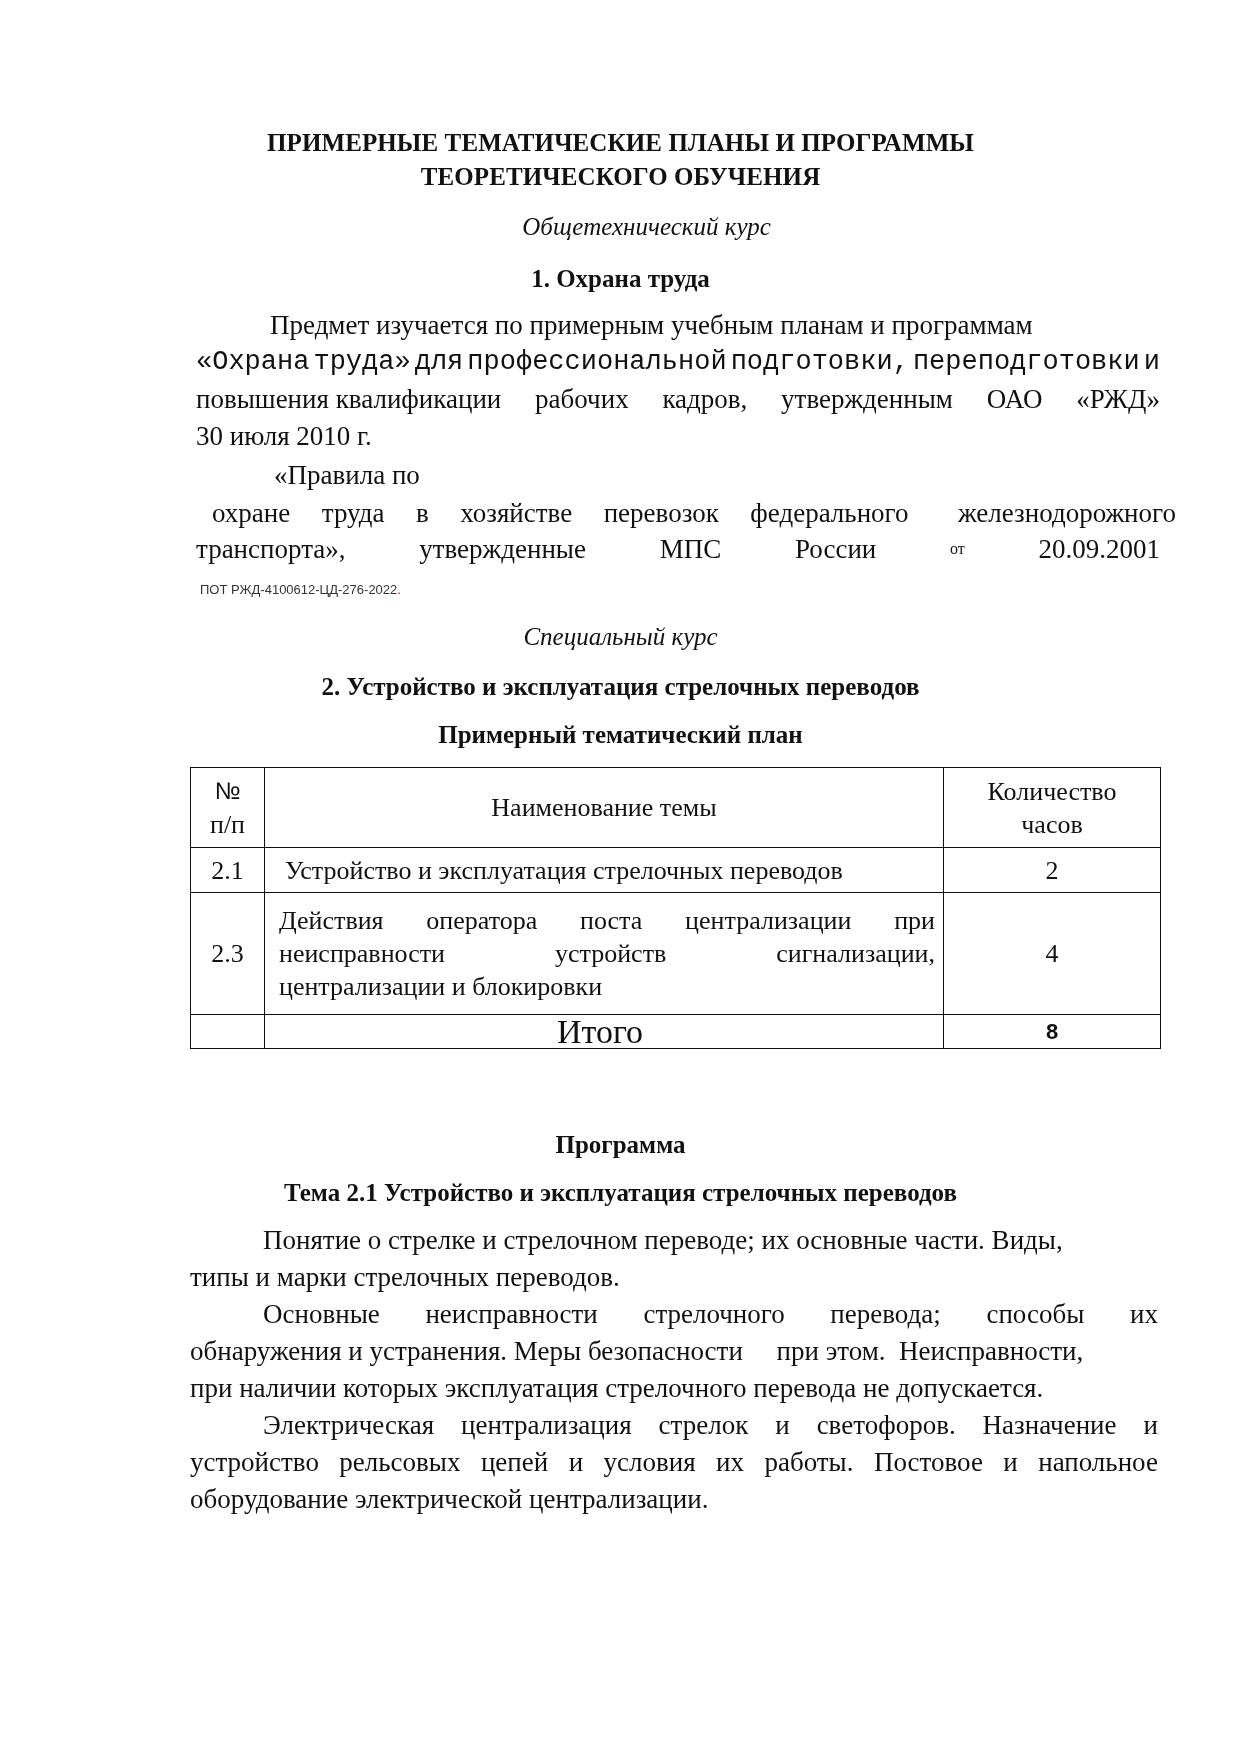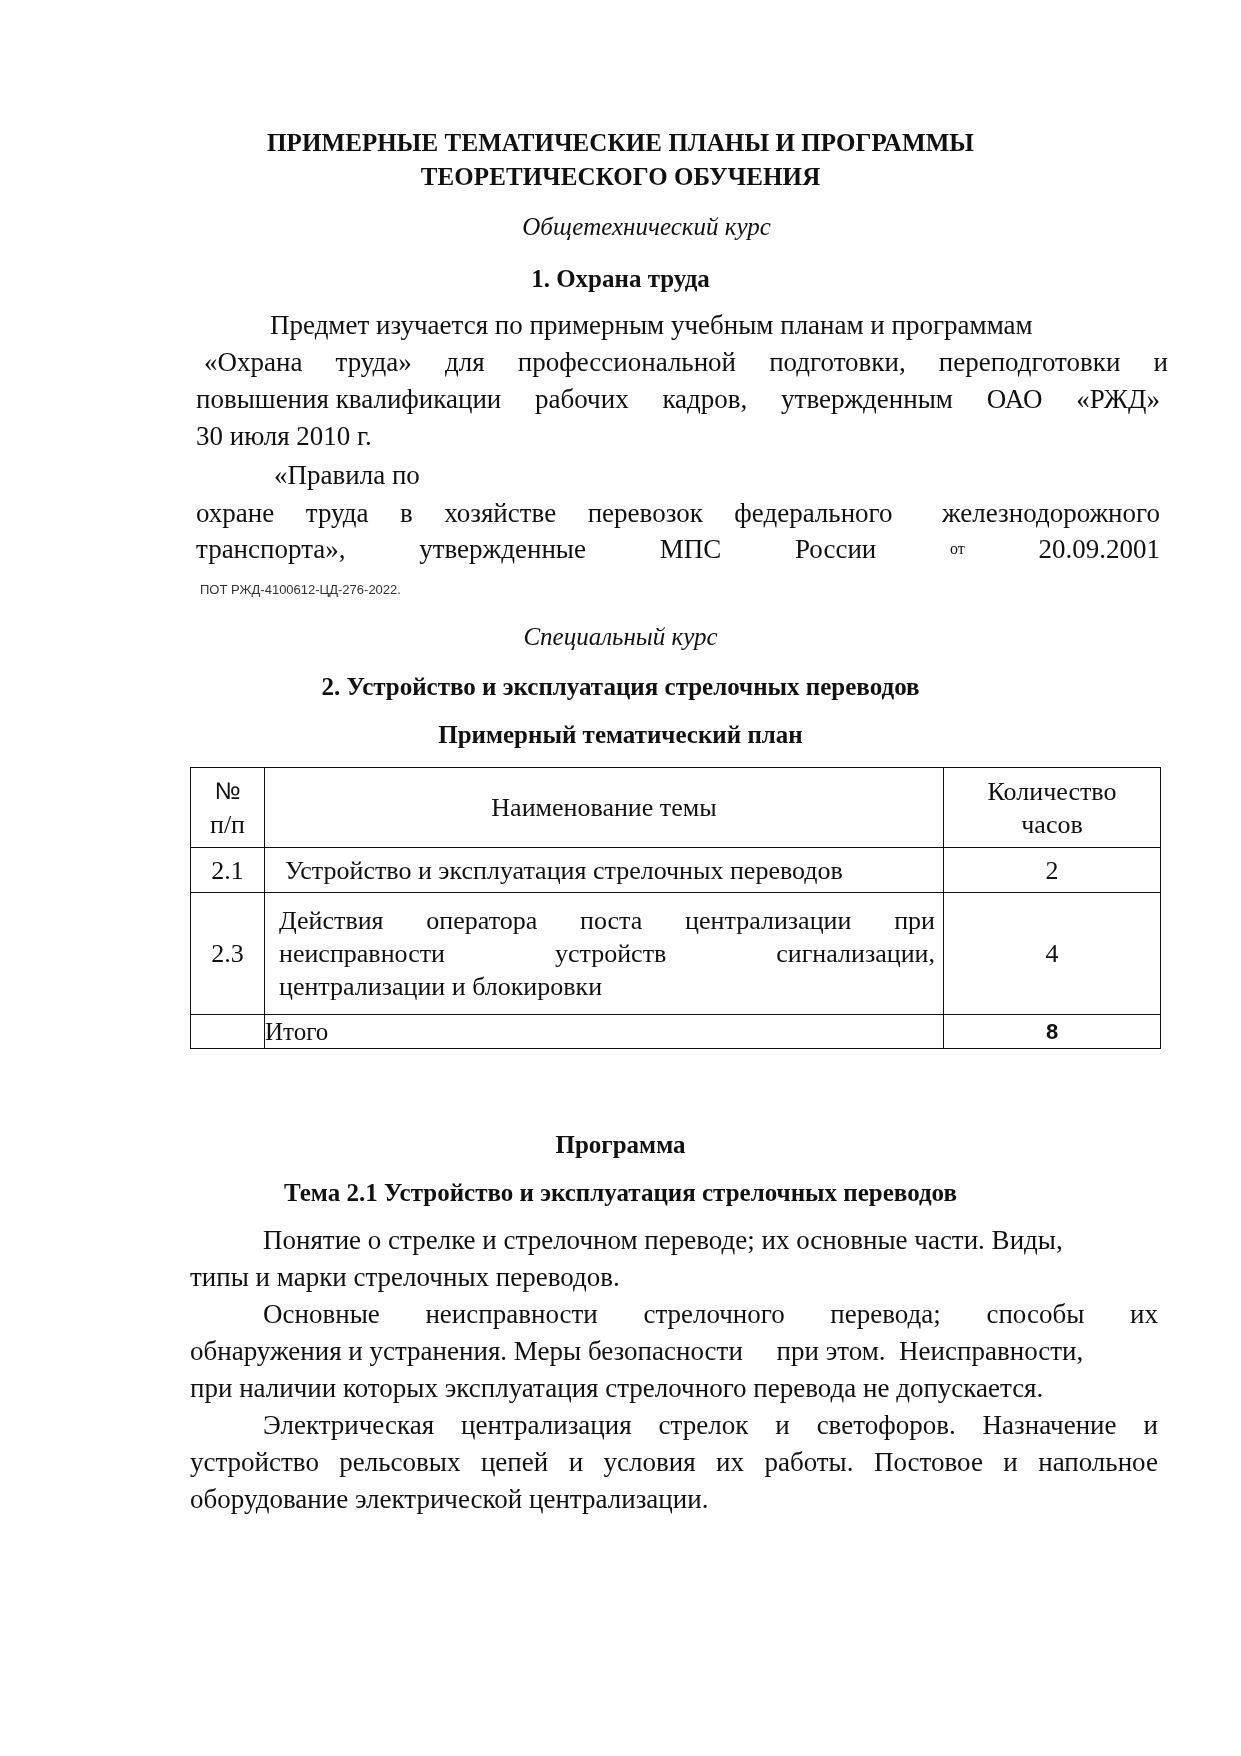--- a/index.html
+++ b/index.html
@@ -70,57 +70,57 @@
       border: 1.5px solid #111;
       padding: 0;
       font-weight: normal;
       vertical-align: middle;
     }
     .col-num { width: 73px; text-align: center; }
     .col-name { width: 678px; }
     .col-hours { width: 216px; text-align: center; }
     .name-cell { padding: 0 8px 0 14px !important; }
     .hdr-num { line-height: 34px; }
-    .total-label { text-align: left; font-weight: normal; padding-right: 8px !important; font-size: 25px; }
+    .total-label { text-align: center; font-weight: normal; padding-right: 8px !important; font-size: 34px; }
     .total-value { font-family: "Liberation Sans", "DejaVu Sans", sans-serif; font-weight: bold !important; font-size: 22px; }
     .numsign { font-family: "Liberation Sans", "DejaVu Sans", sans-serif; font-size: 24px; }
   </style>
 </head>
 <body>
 
 <div class="abs center main-title" style="top:126px;">
   <div>ПРИМЕРНЫЕ ТЕМАТИЧЕСКИЕ ПЛАНЫ И ПРОГРАММЫ</div>
   <div>ТЕОРЕТИЧЕСКОГО ОБУЧЕНИЯ</div>
 </div>
 
 <div class="abs center italic-head" style="top:212px;padding-left:26px;">Общетехнический курс</div>
 <div class="abs center bold-head" style="top:264px;">1. Охрана труда</div>
 
 <div class="abs para-line" style="left:270px; top:310px;">Предмет изучается по примерным учебным планам и программам</div>
-<div class="abs justify-line" style="left:204px; top:347px; width:964px;">
+<div class="abs justify-line" style="left:196px; top:347px; width:964px;font-family:Liberation Mono, monospace;">
   <span>«Охрана</span>
   <span>труда»</span>
   <span>для</span>
   <span>профессиональной</span>
   <span>подготовки,</span>
   <span>переподготовки</span>
   <span>и</span>
 </div>
 <div class="abs justify-line" style="left:196px; top:384px; width:964px;">
   <span>повышения квалификации</span>
   <span>рабочих</span>
   <span>кадров,</span>
   <span>утвержденным</span>
   <span>ОАО</span>
   <span>«РЖД»</span>
 </div>
 <div class="abs para-line" style="left:196px; top:421px;">30 июля 2010 г.</div>
 
 <div class="abs para-line" style="left:274px; top:460px;">«Правила  по</div>
-<div class="abs justify-line" style="left:196px; top:498px; width:964px;">
+<div class="abs justify-line" style="left:212px; top:498px; width:964px;">
   <span>охране</span>
   <span>труда</span>
   <span>в</span>
   <span>хозяйстве</span>
   <span>перевозок</span>
   <span>федерального</span>
   <span style="margin-left:18px;">железнодорожного</span>
 </div>
 <div class="abs justify-line" style="left:196px; top:534px; width:964px;">
   <span>транспорта»,</span>

